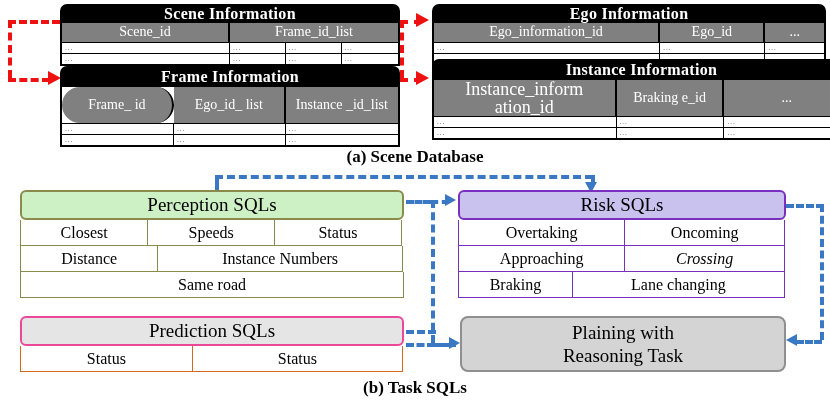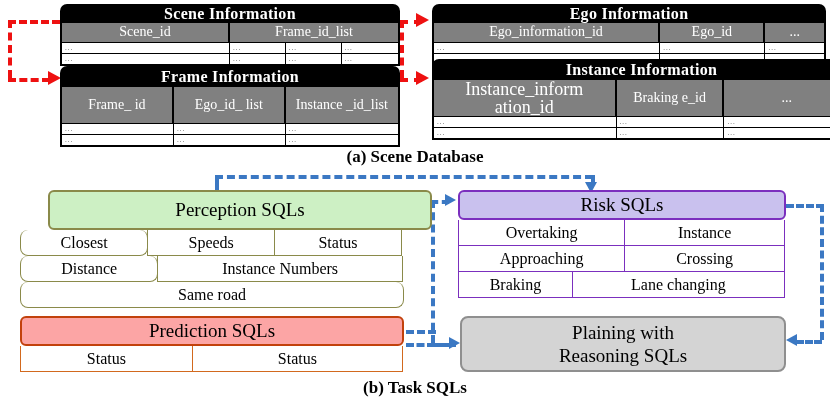--- a/index.html
+++ b/index.html
@@ -64,29 +64,29 @@
   .grp-row .cell{
     box-sizing:border-box;
     display:flex;align-items:center;justify-content:center;
     text-align:center;background:#ffffff;font-size:16px;
     overflow:hidden;white-space:nowrap;
   }
 
   
   .perc .grp-title{background:#cdf0c4;border:2px solid #8a8a4a;color:#000;}
   .perc .grp-row .cell{border:1px solid #8a8a4a;border-top:none;margin-left:-1px;}
-  .perc .grp-row .cell:first-child{margin-left:0;border-radius:8px;}
+  .perc .grp-row .cell:first-child{margin-left:0;}
 
   
   .risk .grp-title{background:#c9c1ee;border:2px solid #7b2fbe;color:#000;}
   .risk .grp-row .cell{border:1px solid #7b2fbe;border-top:none;margin-left:-1px;}
   .risk .grp-row .cell:first-child{margin-left:0;}
 
   
-  .pred .grp-title{background:#fca5a5;border:2px solid #c2410c;color:#000;}
+  .pred .grp-title{background:#e5e5e5;border:2px solid #ec4899;color:#000;}
   .pred .grp-row .cell{border:1px solid #d2691e;border-top:none;margin-left:-1px;}
   .pred .grp-row .cell:first-child{margin-left:0;}
 
   
   .plan{
     position:absolute;box-sizing:border-box;
     background:#d4d4d4;border:2px solid #8f8f8f;border-radius:8px;
     display:flex;align-items:center;justify-content:center;
     text-align:center;font-size:19px;line-height:1.22;color:#000;
   }
@@ -162,21 +162,21 @@
     <div class="db-row last">
       <div class="cell" style="width:58%;height:10px;">...</div>
       <div class="cell" style="width:27%;height:10px;">...</div>
       <div class="cell" style="width:15%;height:10px;">...</div>
     </div>
   </div>
 
   <div class="dbtable" style="left:60px;top:66px;width:340px;">
     <div class="db-title" style="height:21px;font-size:16px;">Frame Information</div>
     <div class="db-head">
-      <div class="cell" style="width:33.3%;height:36px;font-size:14px;">Frame_ id</div>
+      <div class="cell" style="width:33.3%;height:36px;font-size:14px;border-radius:18px;">Frame_ id</div>
       <div class="cell" style="width:33.3%;height:36px;font-size:14px;">Ego_id_ list</div>
       <div class="cell" style="width:33.4%;height:36px;font-size:14px;">Instance _id_list</div>
     </div>
     <div class="db-row">
       <div class="cell" style="width:33.3%;height:10px;">...</div>
       <div class="cell" style="width:33.3%;height:10px;">...</div>
       <div class="cell" style="width:33.4%;height:10px;">...</div>
     </div>
     <div class="db-row last">
       <div class="cell" style="width:33.3%;height:10px;">...</div>
@@ -221,21 +221,21 @@
 
   <div class="dashH blue abs" style="left:406px;top:343px;width:50px;border-top-width:4px;"></div>
   <div class="dashH blue abs" style="left:406px;top:330px;width:30px;border-top-width:4px;"></div>
 
   <div class="dashH blue abs" style="left:786px;top:204px;width:38px;border-top-width:4px;"></div>
   <div class="dashV blue abs" style="left:820px;top:204px;height:136px;border-left-width:4px;"></div>
   <div class="dashH blue abs" style="left:796px;top:340px;width:26px;border-top-width:4px;"></div>
   <div class="arrow arr-left-blue" style="left:786px;top:334px;"></div>
 
   <div class="grp perc" style="left:20px;top:190px;width:384px;">
-    <div class="grp-title" style="height:40px;margin-left:28px;">Perception SQLs</div>
+    <div class="grp-title" style="height:30px;">Perception SQLs</div>
     <div class="grp-rows">
       <div class="grp-row">
         <div class="cell" style="width:33.4%;height:26px;">Closest</div>
         <div class="cell" style="width:33.3%;height:26px;">Speeds</div>
         <div class="cell" style="width:33.3%;height:26px;">Status</div>
       </div>
       <div class="grp-row">
         <div class="cell" style="width:36%;height:26px;">Distance</div>
         <div class="cell" style="width:64%;height:26px;text-align:center;">Instance Numbers</div>
       </div>
@@ -243,25 +243,25 @@
         <div class="cell" style="width:100%;height:26px;">Same road</div>
       </div>
     </div>
   </div>
 
   <div class="grp risk" style="left:458px;top:190px;width:328px;">
     <div class="grp-title" style="height:30px;">Risk SQLs</div>
     <div class="grp-rows">
       <div class="grp-row">
         <div class="cell" style="width:51%;height:26px;">Overtaking</div>
-        <div class="cell" style="width:49%;height:26px;">Instance</div>
+        <div class="cell" style="width:49%;height:26px;">Oncoming</div>
       </div>
       <div class="grp-row">
         <div class="cell" style="width:51%;height:26px;">Approaching</div>
-        <div class="cell" style="width:49%;height:26px;">Crossing</div>
+        <div class="cell" style="width:49%;height:26px;font-style:italic;">Crossing</div>
       </div>
       <div class="grp-row">
         <div class="cell" style="width:35%;height:26px;">Braking</div>
         <div class="cell" style="width:65%;height:26px;">Lane changing</div>
       </div>
     </div>
   </div>
 
   <div class="grp pred" style="left:20px;top:316px;width:384px;">
     <div class="grp-title" style="height:30px;">Prediction SQLs</div>
@@ -269,19 +269,19 @@
       <div class="grp-row">
         <div class="cell" style="width:45%;height:26px;">Status</div>
         <div class="cell" style="width:55%;height:26px;">Status</div>
       </div>
     </div>
   </div>
 
   <div class="plan" style="left:460px;top:316px;width:326px;height:56px;">
     <div>
       <div>Plaining with</div>
-      <div>Reasoning SQLs</div>
+      <div>Reasoning Task</div>
     </div>
   </div>
 
   <div class="caption" style="left:265px;top:378px;width:300px;">(b) Task SQLs</div>
 
 </div>
 
 </body></html>

